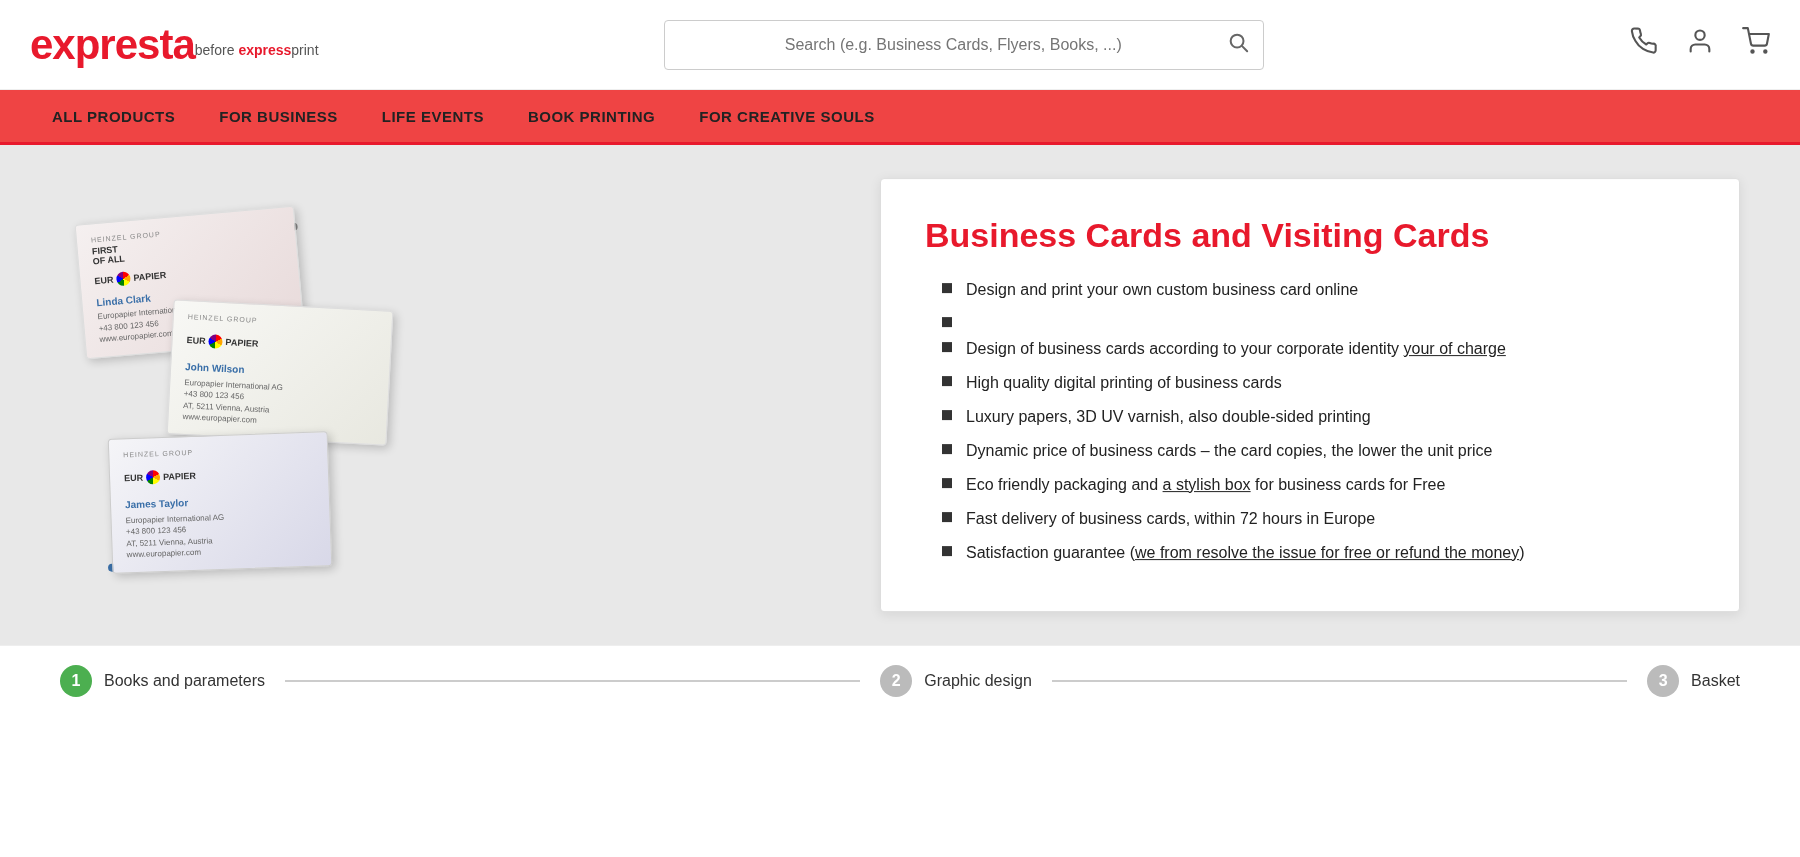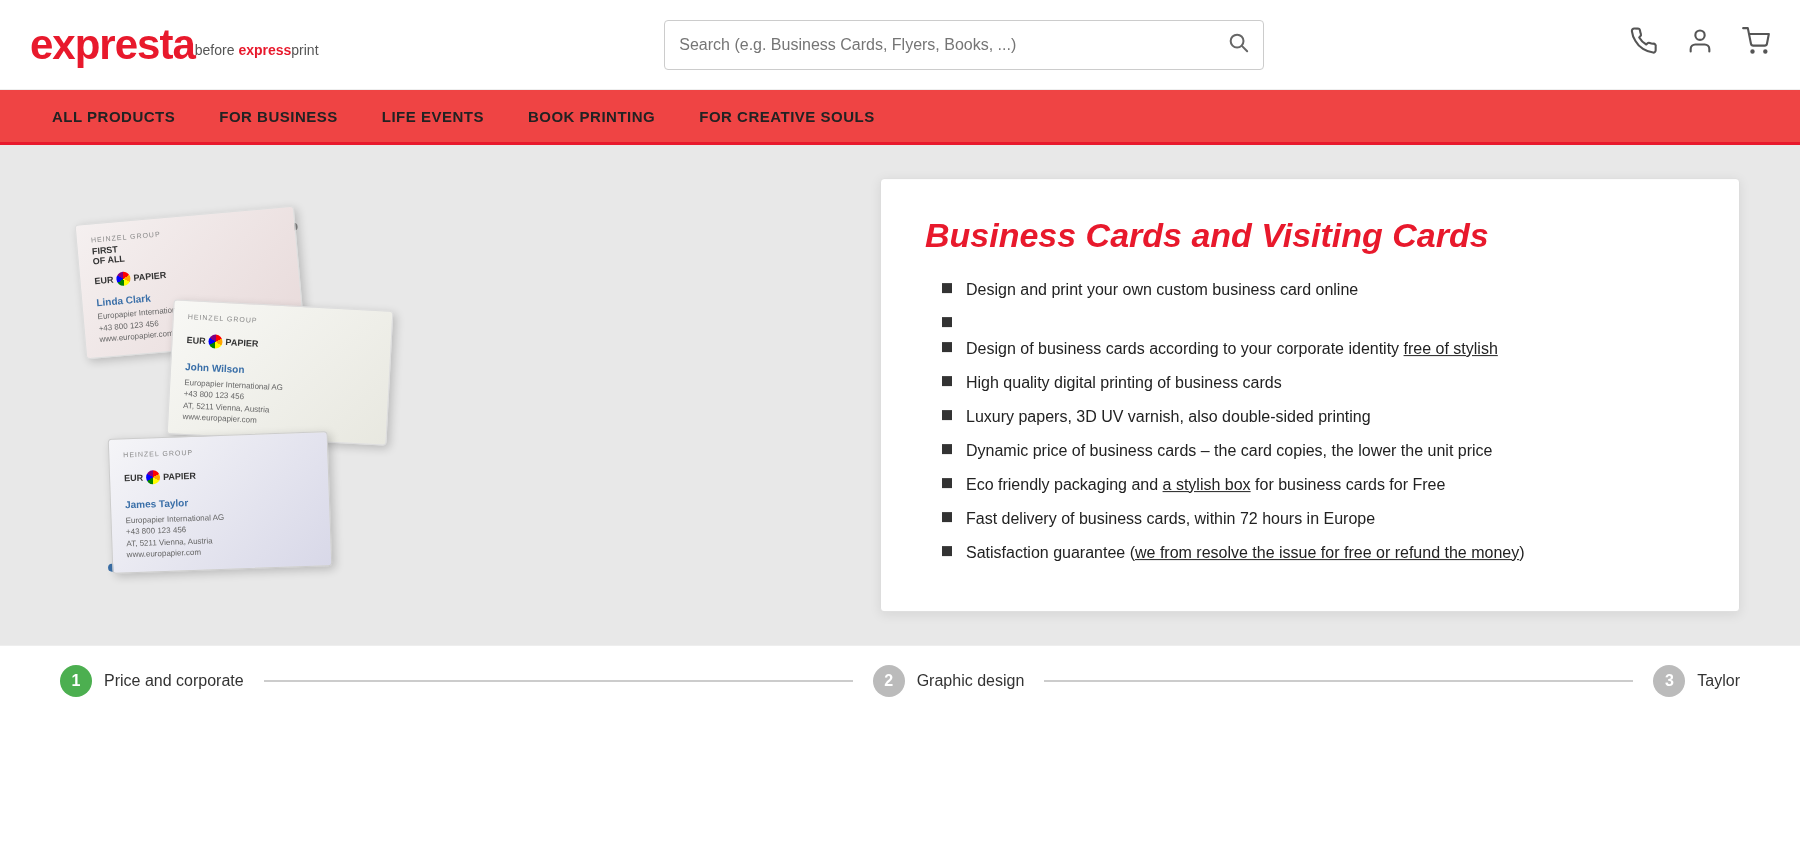--- a/index.html
+++ b/index.html
@@ -53,20 +53,21 @@
       padding: 0 14px;
       background: #fff;
     }
     .search-box input {
       flex: 1;
       border: none;
       outline: none;
       font-size: 16px;
       color: #a16207;
       background: transparent;
+      text-align: center;
     }
     .search-icon-btn {
       background: none;
       border: none;
       cursor: pointer;
       color: #666;
       font-size: 20px;
     }
     .header-icons {
       display: flex;
@@ -228,21 +229,20 @@
       padding: 36px 44px;
       width: 860px;
       box-shadow: 0 2px 12px rgba(0,0,0,0.08);
     }
     .hero-title {
       font-size: 34px;
       font-weight: bold;
       color: #e8192c;
       margin-bottom: 22px;
       line-height: 1.2;
-      font-style: italic;
     }
     .hero-list {
       list-style: none;
       padding: 0;
     }
     .hero-list li {
       display: flex;
       align-items: flex-start;
       font-size: 16px;
       color: #222;
@@ -418,21 +418,21 @@
     <ul class="hero-list">
       <li>
         <span class="bullet"></span>
         <span>Design and print your own custom business card online</span>
       </li>
       <li>
         <span class="bullet"></span>
       </li>
       <li>
         <span class="bullet"></span>
-        <span>Design of business cards according to your corporate identity <a class="underline-link" href="#">free of stylish</a></span>
+        <span>Design of business cards according to your corporate identity <a class="underline-link" href="#">your of charge</a></span>
       </li>
       <li>
         <span class="bullet"></span>
         <span>High quality digital printing of business cards</span>
       </li>
       <li>
         <span class="bullet"></span>
         <span>Luxury papers, 3D UV varnish, also double-sided printing</span>
       </li>
       <li>
@@ -453,33 +453,33 @@
       </li>
     </ul>
   </div>
 </section>
 
 <div class="steps-bar">
   <div class="step">
     <div class="step-circle active">
       <span>1</span>
     </div>
-    <span class="step-label">Price and corporate</span>
+    <span class="step-label">Books and parameters</span>
   </div>
 
   <div class="step-line"></div>
 
   <div class="step">
     <div class="step-circle inactive">
       <span>2</span>
     </div>
     <span class="step-label">Graphic design</span>
   </div>
 
   <div class="step-line"></div>
 
   <div class="step">
     <div class="step-circle inactive">
       <span>3</span>
     </div>
-    <span class="step-label">Taylor</span>
+    <span class="step-label">Basket</span>
   </div>
 </div>
 
 </body></html>

